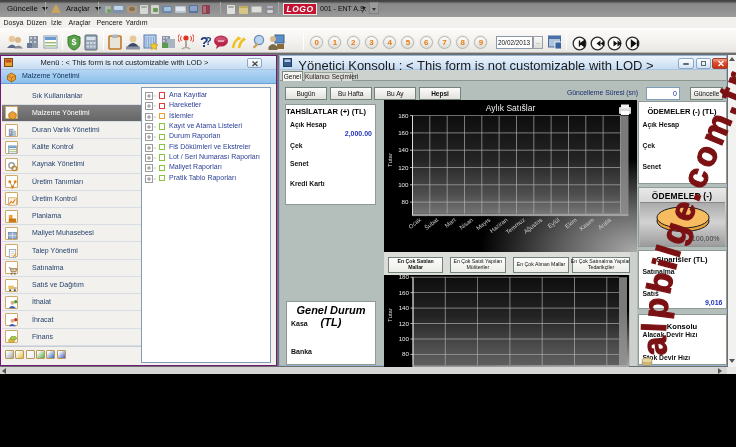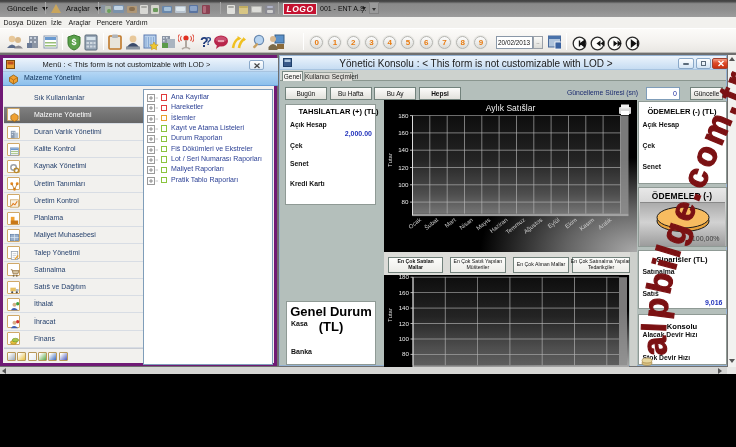--- a/index.html
+++ b/index.html
@@ -214,21 +214,21 @@
       </g>
     </svg>
 <svg class="ab" style="left:625px;top:6.5px;" width="15" height="15" viewBox="0 0 15 15">
       <circle cx="7.5" cy="7.5" r="6.3" fill="#fcfcfa" stroke="#2a2a2a" stroke-width="1.3"></circle>
       <g transform="translate(0.5,0.5)">
         <path d="M12 4 v6 M6 4 l4 3 -4 3 z" stroke="#111" stroke-width="1.4" fill="#111"></path>
       </g>
     </svg>
 </div>
 <div class="ab" style="left:0;top:53px;width:736px;height:321px;background:#6f6f6f;"></div>
-<div class="ab" style="left:0;top:55px;width:277px;height:311px;background:#f2f1ee;border:3px solid #701a75;">
+<div class="ab" style="left:0;top:55px;width:277px;height:311px;background:#f2f1ee;border:1px solid #701a75;">
 <div class="ab" style="left:0;top:0;width:275px;height:14px;background:linear-gradient(180deg,#ecf4fc,#c6dcf2);border-bottom:1px solid #a8c4e0;">
       <svg class="ab" style="left:3px;top:2px" width="9" height="9">
         <rect x="0.5" y="0.5" width="8" height="8" fill="#e8a030" stroke="#7a4a10"></rect>
         <rect x="1.5" y="1.5" width="6" height="3" fill="#c05020"></rect>
       </svg>
       <div class="ab" style="left:-14px;top:1.5px;width:100%;text-align:center;font-size:7.5px;color:#1a1a1a;">Menü : &lt; This form is not customizable with LOD &gt;</div>
       <div class="ab" style="left:246px;top:2px;width:15px;height:10px;background:linear-gradient(180deg,#fff,#dce8f4);border:1px solid #8aa8c8;border-radius:2px;">
         <svg class="ab" style="left:3px;top:0.5px" width="8" height="8" viewBox="0 0 8 8">
           <path d="M1.5 1.5 l5 4.5 M6.5 1.5 l-5 4.5" stroke="#444" stroke-width="1.2"></path>
         </svg>
@@ -426,21 +426,21 @@
 <div class="ab" style="left:16.5px;top:86.9px;width:6.5px;height:6.5px;border:1.6px solid #8ac43c;background:#fff;"></div>
 <div class="ab" style="left:27px;top:85.7px;font-size:7px;color:#2a3f94;">Pratik Tablo Raporları</div>
 </div>
 </div>
 <div class="ab" style="left:279px;top:55px;width:448px;height:311px;background:#b4bfbb;border:1px solid #96b3d3;">
 <div class="ab" style="left:0;top:0;width:446px;height:14px;background:linear-gradient(180deg,#ecf4fc,#c6dcf2);border-bottom:1px solid #a8c4e0;">
       <svg class="ab" style="left:3px;top:2px" width="9" height="9">
         <rect x="0.5" y="0.5" width="8" height="8" fill="#3a5a8a" stroke="#20406a"></rect>
         <rect x="1.5" y="1.5" width="6" height="2.5" fill="#b0c8e0"></rect>
       </svg>
-      <div class="ab" style="left:-27px;top:1.5px;width:100%;text-align:center;font-size:10px;color:#1a1a1a;">Yönetici Konsolu : &lt; This form is not customizable with LOD &gt;</div>
+      <div class="ab" style="left:-27px;top:1.5px;width:100%;text-align:center;font-size:13px;color:#1a1a1a;">Yönetici Konsolu : &lt; This form is not customizable with LOD &gt;</div>
 <div class="ab" style="left:398px;top:1.5px;width:16px;height:11px;background:linear-gradient(180deg,#fdfeff,#d4e4f4);border:1px solid #8aa8c8;border-radius:2px;">
         <div class="ab" style="left:4px;top:4px;width:6px;height:2.5px;background:#5a6a7a;border-radius:1px;"></div>
       </div>
 <div class="ab" style="left:415.5px;top:1.5px;width:15px;height:11px;background:linear-gradient(180deg,#fdfeff,#d4e4f4);border:1px solid #8aa8c8;border-radius:2px;">
         <div class="ab" style="left:4px;top:2.5px;width:5px;height:4.5px;border:1.4px solid #5a6a7a;"></div>
       </div>
 <div class="ab" style="left:432px;top:1.5px;width:16px;height:11px;background:linear-gradient(180deg,#f4a088,#dd4a2a 45%,#c83010);border:1px solid #a04030;border-radius:2px;">
         <svg class="ab" style="left:4px;top:1.5px" width="8" height="8" viewBox="0 0 8 8">
           <path d="M1.5 1 l5 5 M6.5 1 l-5 5" stroke="#fff" stroke-width="1.4"></path>
         </svg>
@@ -453,29 +453,29 @@
 <div class="ab" style="left:0;top:25px;width:446px;height:21px;background:#b4bfbb;">
 <div class="ab" style="left:4.8px;top:6px;width:42px;height:12.5px;background:linear-gradient(180deg,#fcfcfa,#e2e1dc);border:1px solid #72827c;font-size:6.5px;color:#111;text-align:center;line-height:12px;">Bugün</div>
 <div class="ab" style="left:49.7px;top:6px;width:42px;height:12.5px;background:linear-gradient(180deg,#fcfcfa,#e2e1dc);border:1px solid #72827c;font-size:6.5px;color:#111;text-align:center;line-height:12px;">Bu Hafta</div>
 <div class="ab" style="left:94.2px;top:6px;width:42px;height:12.5px;background:linear-gradient(180deg,#fcfcfa,#e2e1dc);border:1px solid #72827c;font-size:6.5px;color:#111;text-align:center;line-height:12px;">Bu Ay</div>
 <div class="ab" style="left:139px;top:6px;width:42px;height:12.5px;background:linear-gradient(180deg,#fcfcfa,#e2e1dc);border:1px solid #72827c;font-weight:bold;font-size:6.5px;color:#111;text-align:center;line-height:12px;">Hepsi</div>
 <div class="ab" style="left:240px;top:8px;width:118px;height:10px;font-size:6.8px;color:#1a2a6e;text-align:right;">Güncelleme Süresi (sn)</div>
 <div class="ab" style="left:366px;top:6px;width:34px;height:12.5px;background:#fff;border:1px solid #7f9db9;font-size:7px;color:#1a2a9e;text-align:right;line-height:11px;padding-right:2px;">0</div>
 <div class="ab" style="left:410px;top:6px;width:33px;height:12.5px;background:linear-gradient(180deg,#fcfcfa,#e2e1dc);border:1px solid #72827c;font-size:6.5px;color:#111;text-align:center;line-height:12px;">Güncelle</div>
 </div>
 <div class="ab" style="left:5px;top:48px;width:91px;height:101px;background:#fff;border:1px solid #8f9a95;">
-      <div class="ab" style="left:8px;top:2px;width:100%;text-align:center;font-weight:bold;font-size:7.6px;color:#000;">TAHSİLATLAR (+) (TL)</div>
+      <div class="ab" style="left:0;top:2px;width:100%;text-align:left;font-weight:bold;font-size:7.6px;color:#000;">TAHSİLATLAR (+) (TL)</div>
       <div class="ab" style="left:4px;top:16px;font-weight:bold;font-size:6.8px;color:#111;">Açık Hesap</div>
       <div class="ab" style="left:0;top:24.5px;width:86px;text-align:right;font-weight:bold;font-size:7px;color:#2233bb;">2,000.00</div>
       <div class="ab" style="left:4px;top:37px;font-weight:bold;font-size:6.8px;color:#111;">Çek</div>
       <div class="ab" style="left:4px;top:55px;font-weight:bold;font-size:6.8px;color:#111;">Senet</div>
       <div class="ab" style="left:4px;top:75px;font-weight:bold;font-size:6.8px;color:#111;">Kredi Kartı</div>
     </div>
 <div class="ab" style="left:6px;top:245px;width:90px;height:64px;background:#fff;border:1px solid #8f9a95;">
-      <div class="ab" style="left:0;top:2px;width:100%;text-align:center;font-weight:bold;font-size:13px;color:#000;">Genel Durum (TL)</div>
+      <div class="ab" style="left:0;top:2px;width:100%;text-align:center;font-weight:bold;font-size:11px;color:#000;font-style:italic;">Genel Durum (TL)</div>
       <div class="ab" style="left:4px;top:18px;font-weight:bold;font-size:7px;color:#111;">Kasa</div>
       <div class="ab" style="left:4px;top:46px;font-weight:bold;font-size:7px;color:#111;">Banka</div>
     </div>
 <svg class="ab" style="left:104px;top:44px" width="253" height="152" viewBox="0 0 253 152">
       <defs>
         <linearGradient id="pg10444" x1="0" y1="0" x2="0" y2="1">
           <stop offset="0" stop-color="#0e0e0e"></stop>
           <stop offset="0.45" stop-color="#242424"></stop>
           <stop offset="0.8" stop-color="#4e4e4e"></stop>
           <stop offset="1" stop-color="#757575"></stop>

